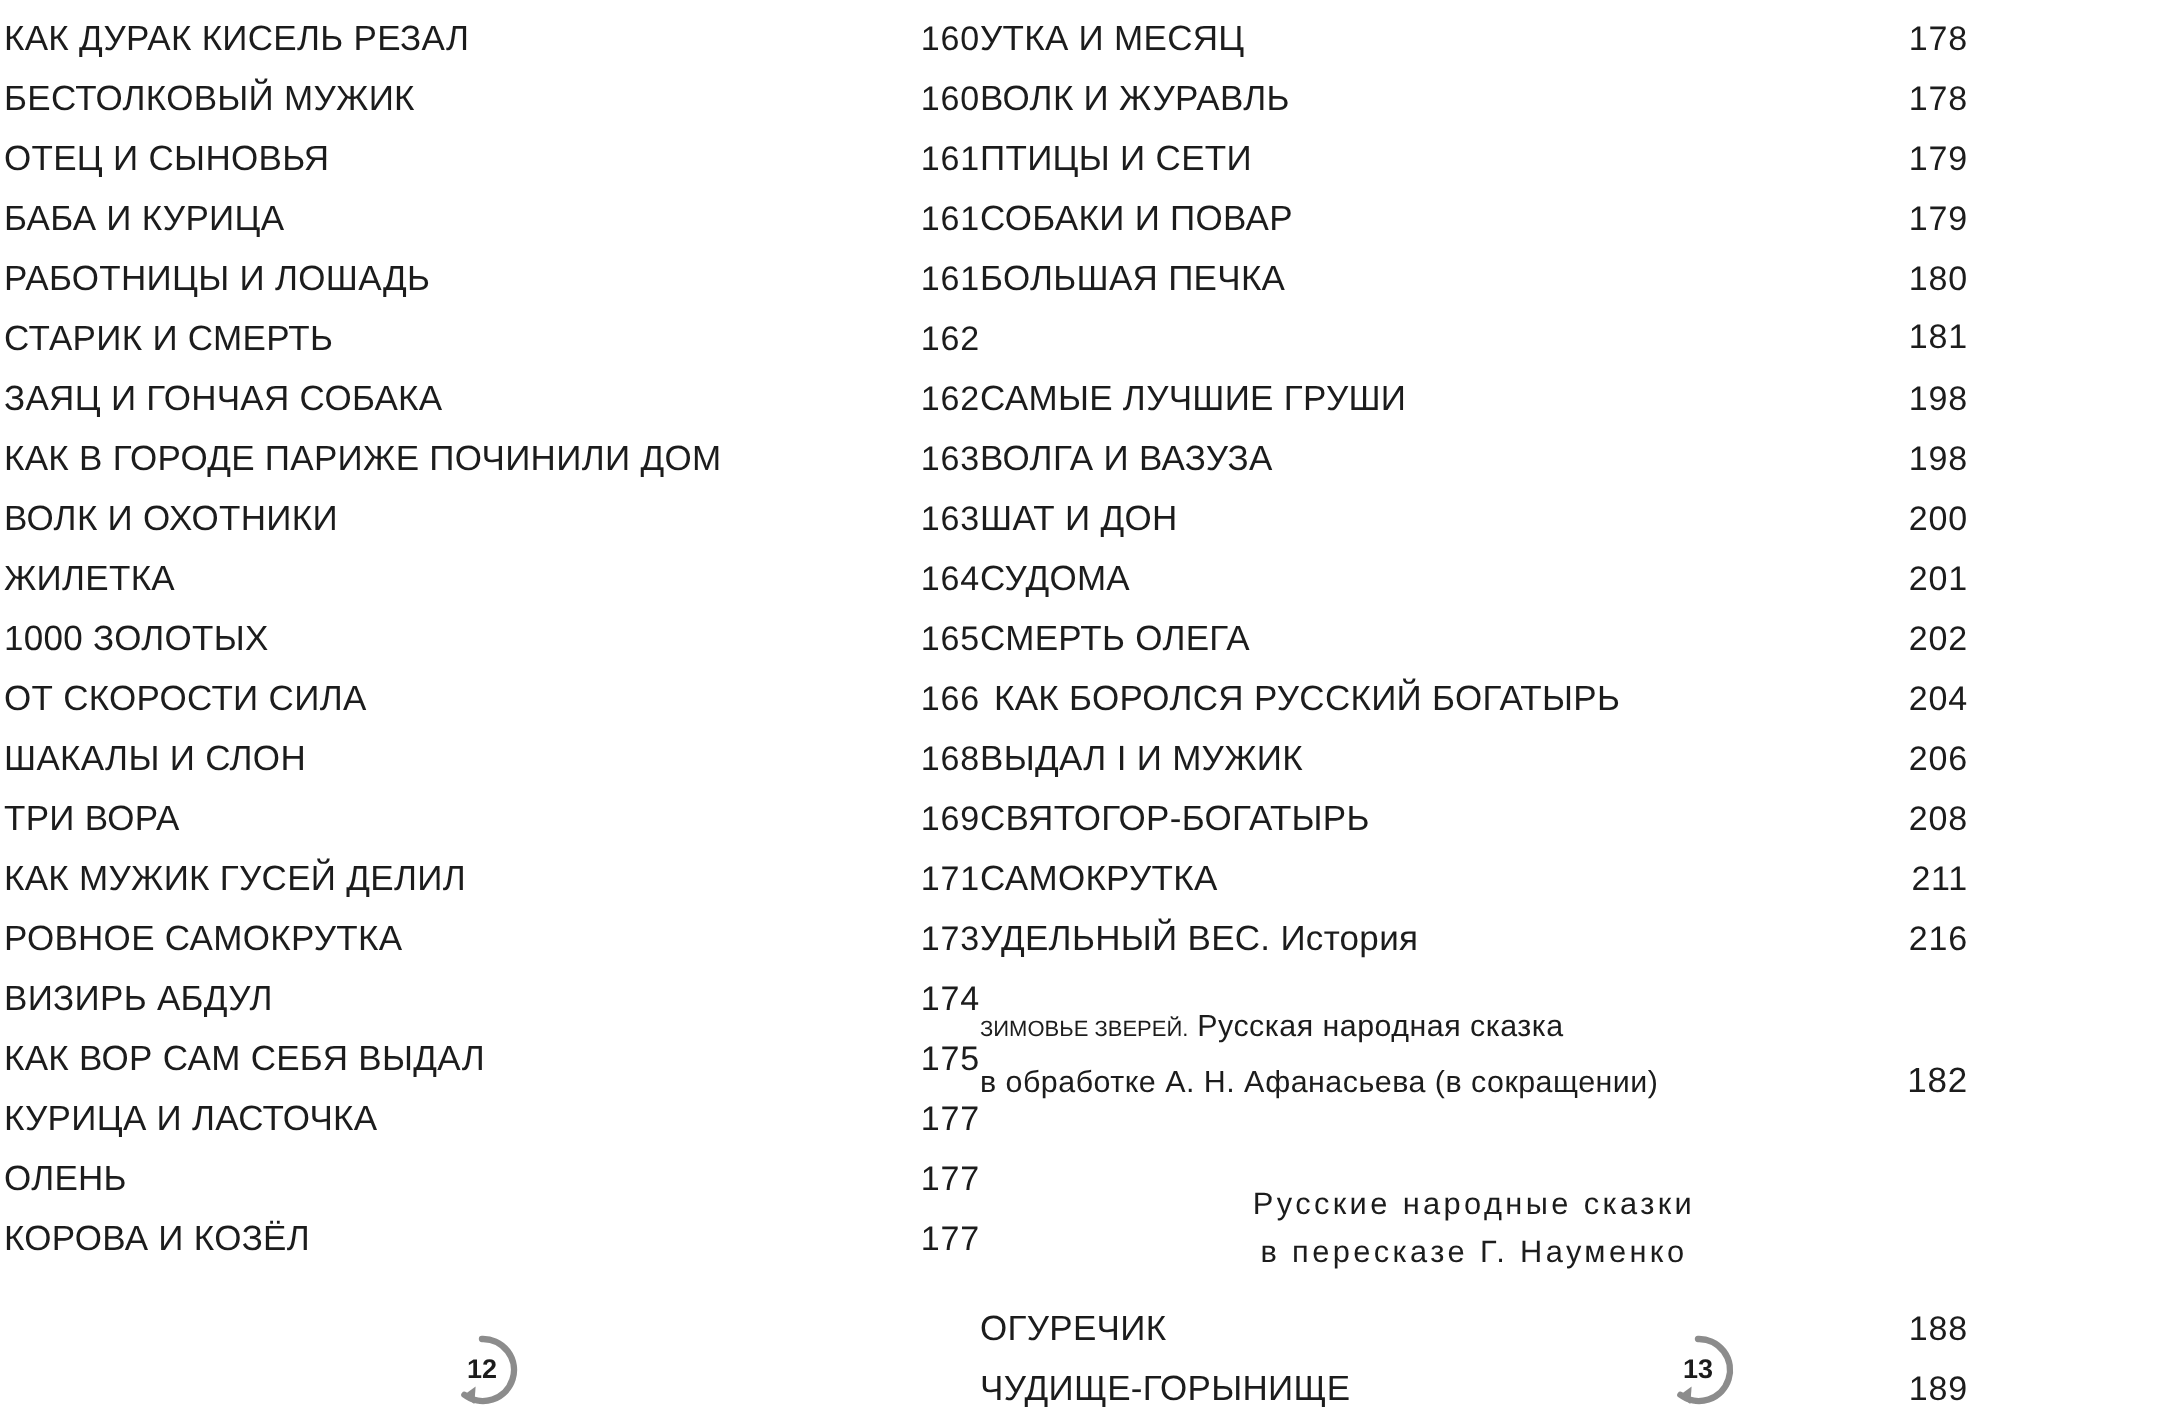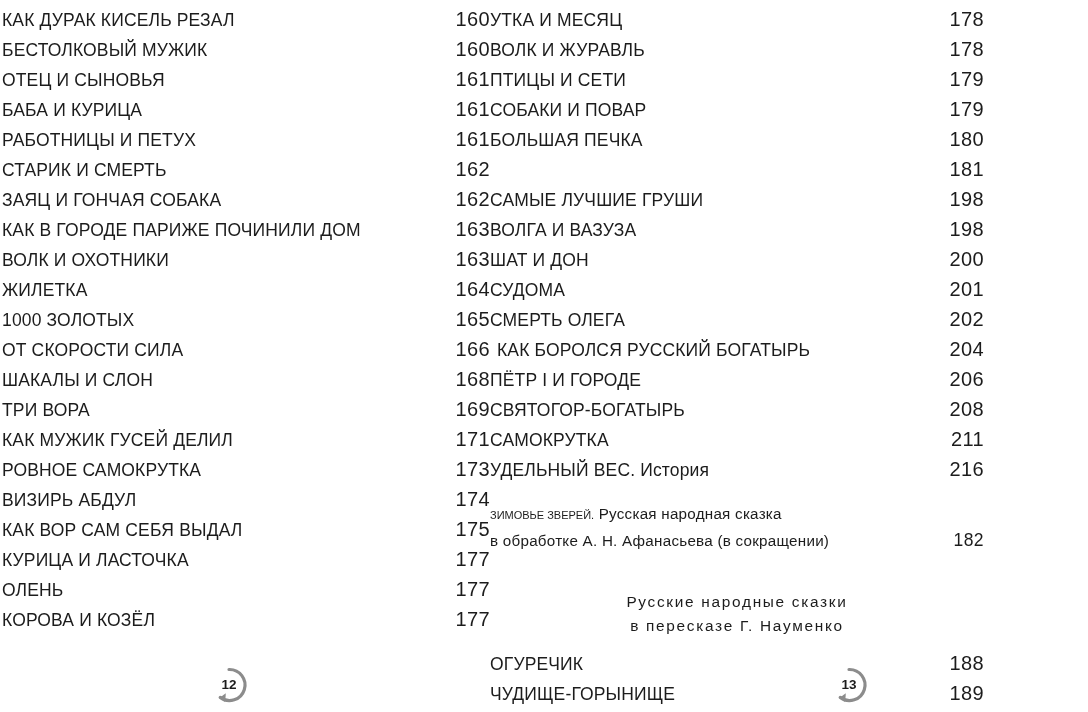--- a/index.html
+++ b/index.html
@@ -76,21 +76,21 @@
   .toc-leader::after {
     content: "........................................................................................................................................................";
     font-size: 17.5px;
     letter-spacing: 0.6px;
     color: #2a2a2a;
     white-space: nowrap;
     display: block;
   }
   .toc-page {
     flex: 0 0 auto;
-    font-size: 20px;
+    font-size: 17px;
     color: #1c1c1c;
     text-align: right;
     min-width: 36px;
     letter-spacing: 0.4px;
   }
 
   
   .gap-before-dots .toc-title::after {
     content: "\00a0";
   }
@@ -154,21 +154,21 @@
     top: 660px;
     width: 1088px;
     height: 52px;
   }
   .folio {
     position: absolute;
     top: 6px;
     width: 42px;
     height: 42px;
   }
-  .folio-left { left: 208px; }
+  .folio-left { left: 220px; }
   .folio-right { left: 828px; }
   .folio svg {
     display: block;
     width: 42px;
     height: 42px;
   }
   .folio-num {
     position: absolute;
     left: 0;
     top: 0;
@@ -204,21 +204,21 @@
             <span class="toc-title">ОТЕЦ И СЫНОВЬЯ</span>
             <span class="toc-leader"></span>
             <span class="toc-page">161</span>
           </div>
           <div class="toc-entry">
             <span class="toc-title">БАБА И КУРИЦА</span>
             <span class="toc-leader"></span>
             <span class="toc-page">161</span>
           </div>
           <div class="toc-entry gap-before-dots">
-            <span class="toc-title">РАБОТНИЦЫ И ПЕТУХ</span>
+            <span class="toc-title">РАБОТНИЦЫ И ЛОШАДЬ</span>
             <span class="toc-leader"></span>
             <span class="toc-page">161</span>
           </div>
           <div class="toc-entry">
             <span class="toc-title">СТАРИК И СМЕРТЬ</span>
             <span class="toc-leader"></span>
             <span class="toc-page">162</span>
           </div>
           <div class="toc-entry gap-before-dots">
             <span class="toc-title">ЗАЯЦ И ГОНЧАЯ СОБАКА</span>
@@ -355,21 +355,21 @@
             <span class="toc-title">СМЕРТЬ ОЛЕГА</span>
             <span class="toc-leader"></span>
             <span class="toc-page">202</span>
           </div>
           <div class="toc-entry indent-entry">
             <span class="toc-title">КАК БОРОЛСЯ РУССКИЙ БОГАТЫРЬ</span>
             <span class="toc-leader"></span>
             <span class="toc-page">204</span>
           </div>
           <div class="toc-entry gap-before-dots">
-            <span class="toc-title">ПЁТР I И ГОРОДЕ</span>
+            <span class="toc-title">ВЫДАЛ I И МУЖИК</span>
             <span class="toc-leader"></span>
             <span class="toc-page">206</span>
           </div>
           <div class="toc-entry">
             <span class="toc-title">СВЯТОГОР-БОГАТЫРЬ</span>
             <span class="toc-leader"></span>
             <span class="toc-page">208</span>
           </div>
           <div class="toc-entry">
             <span class="toc-title">САМОКРУТКА</span>

